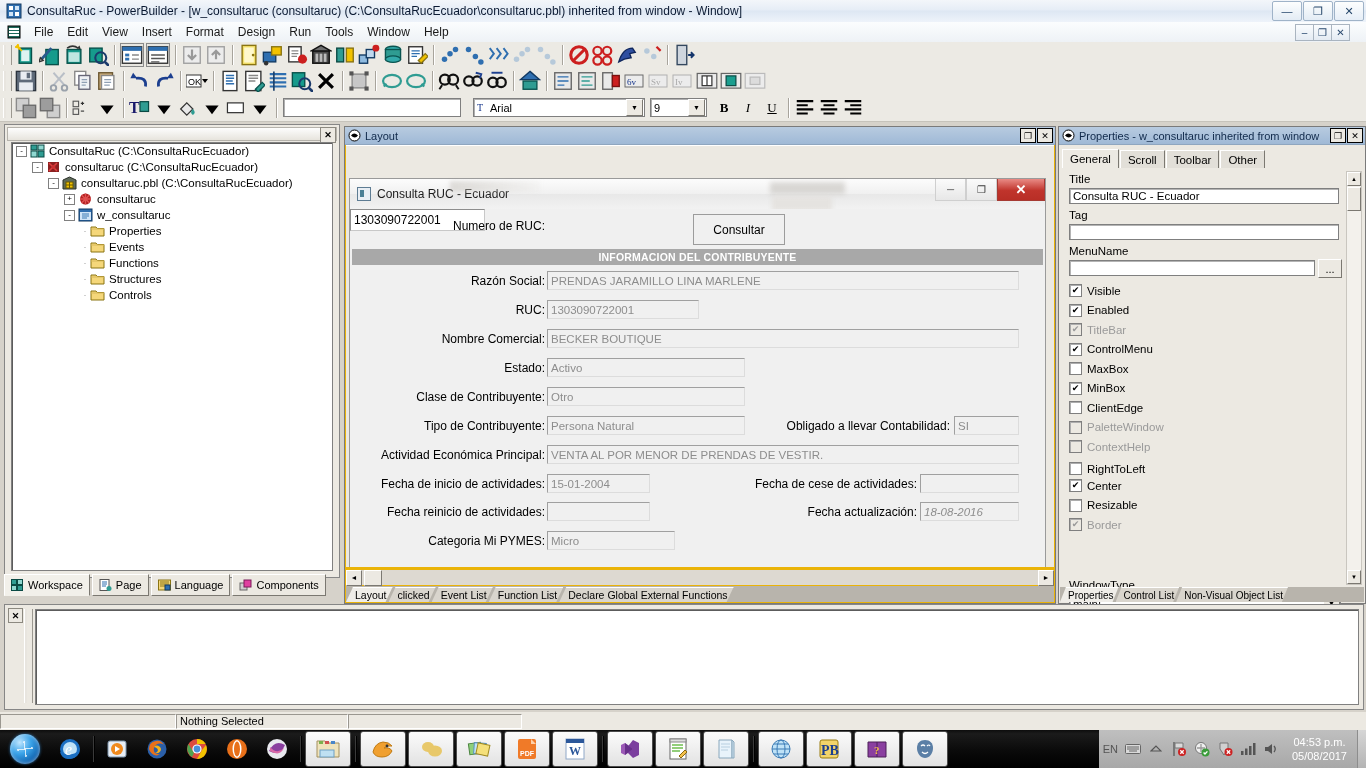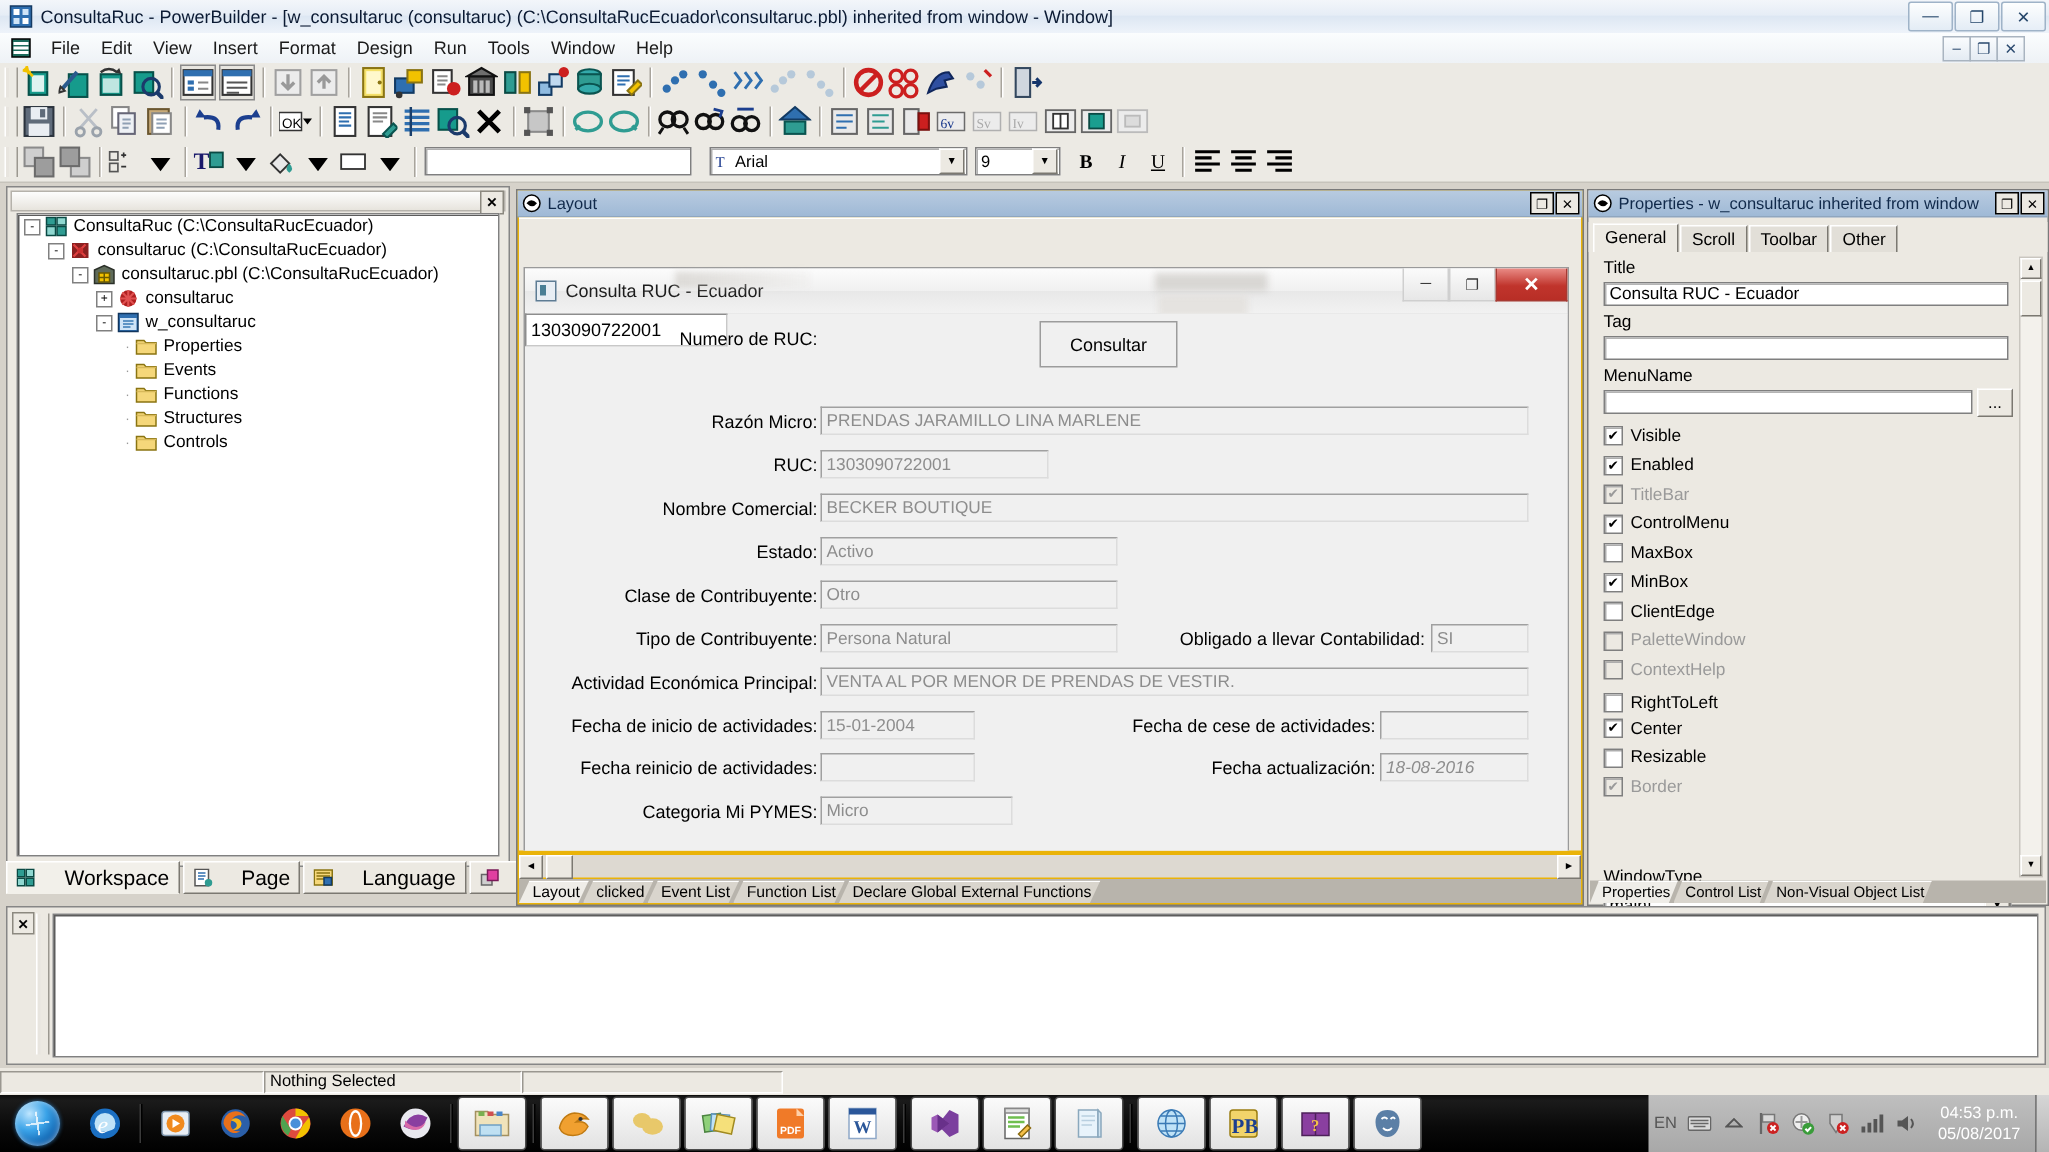--- a/index.html
+++ b/index.html
@@ -99,23 +99,23 @@
   }
   .tnode{display:flex;align-items:center;height:16px;font-size:11.5px;color:#000;white-space:nowrap;}
   .tgl{width:9px;height:9px;border:1px solid #808080;background:#fff;
     font-size:8px;line-height:7px;text-align:center;color:#000;margin-right:3px;flex:0 0 auto;}
   .tdots{width:10px;flex:0 0 auto;color:#999;font-size:9px;text-align:center;}
   .ticon{width:15px;height:14px;margin-right:4px;flex:0 0 auto;}
 
   
   .ws-tabs{position:absolute;left:4px;top:574px;width:334px;height:22px;display:flex;align-items:flex-start;}
   .ws-tab{
-    height:20px;margin-right:2px;padding:0 6px;display:flex;align-items:center;gap:19px;
+    height:20px;margin-right:2px;padding:0 6px;display:flex;align-items:center;gap:4px;
     background:#ece9e2;border:1px solid #fff;border-right-color:#7b7871;border-bottom-color:#7b7871;
-    font-size:14px;color:#000;
+    font-size:11px;color:#000;
   }
   .ws-tab.active{background:#f2f0ea;border-bottom:1px solid #f2f0ea;}
 
   
   .layoutwin{
     position:absolute;left:344px;top:126px;width:710px;height:476px;
     background:#eab308;border:1px solid #7a7a7a;
   }
   .lw-title{
     height:17px;background:linear-gradient(to bottom,#b8cbe0,#9fb9d6);
@@ -974,23 +974,24 @@
         </div>
 
         <div class="fw-body">
 
           <div class="row" style="left:0;top:10px;width:195px;justify-content:flex-end;">
             <span class="lbl">Numero de RUC:</span>
           </div>
           <div class="inp editable" style="left:197px;top:8px;width:135px;">1303090722001</div>
           <div class="btn-consultar" style="position:absolute;left:343px;top:5px;">Consultar</div>
 
+          <div class="bandhdr" style="top:40px;">INFORMACION DEL CONTRIBUYENTE</div>
 
           <div class="row" style="left:0;top:65px;width:195px;justify-content:flex-end;">
-            <span class="lbl">Razón Micro:</span>
+            <span class="lbl">Razón Social:</span>
           </div>
           <div class="inp" style="position:absolute;left:197px;top:62px;width:472px;">PRENDAS JARAMILLO LINA MARLENE</div>
 
           <div class="row" style="left:0;top:94px;width:195px;justify-content:flex-end;">
             <span class="lbl">RUC:</span>
           </div>
           <div class="inp" style="position:absolute;left:197px;top:91px;width:152px;">1303090722001</div>
 
           <div class="row" style="left:0;top:123px;width:195px;justify-content:flex-end;">
             <span class="lbl">Nombre Comercial:</span>

